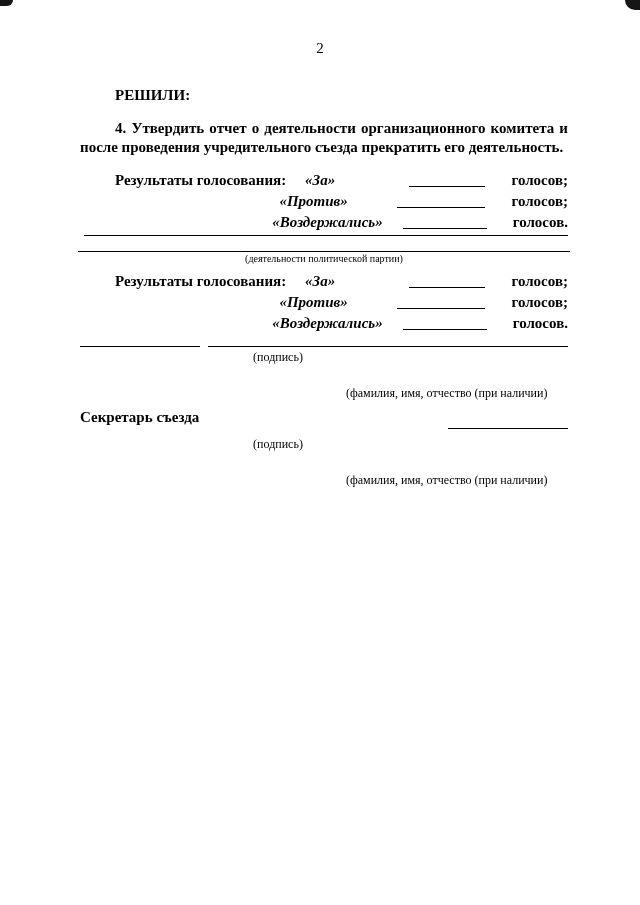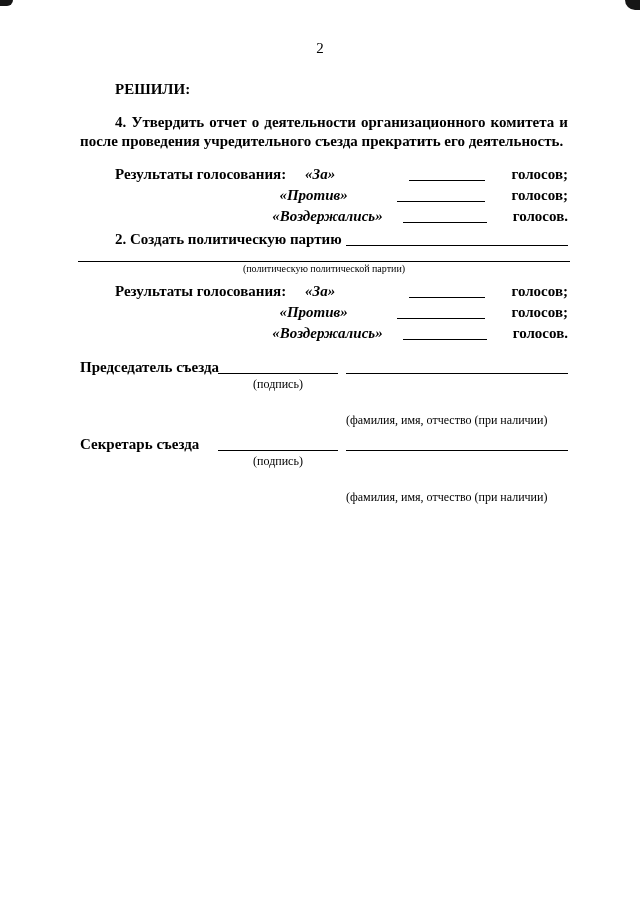--- a/index.html
+++ b/index.html
@@ -29,21 +29,21 @@
   .page-number {
     position: absolute;
     top: 40px; left: 0;
     width: 100%;
     text-align: center;
     font-size: 15px;
     font-weight: normal;
   }
   .content {
     position: absolute;
-    left: 80px; top: 80px;
+    left: 80px; top: 86px;
     width: 488px;
     font-size: 15px;
     font-weight: bold;
     line-height: 19px;
   }
   .heading {
     margin: 0 0 14px 35px;
     font-size: 15px;
     font-weight: bold;
   }
@@ -99,21 +99,21 @@
     line-height: 12px;
     margin-top: 1px;
   }
   .vote-block.second { margin-top: 6px; }
 
   .sig-section { margin-top: 12px; }
   .sig-row {
     display: flex;
     line-height: 22px;
   }
-  .sig-row.secretary { margin-top: 7px; }
+  .sig-row.secretary { margin-top: 7px; flex-direction: column; }
   .sig-label { width: 138px; white-space: nowrap; }
   .sig-line1 {
     width: 120px;
     border-bottom: 1px solid #000;
     align-self: flex-end;
     margin-bottom: 4px;
     height: 1px;
   }
   .sig-gap { width: 8px; }
   .sig-line2 {
@@ -174,26 +174,25 @@
       </div>
       <div class="vote-row">
         <span class="vote-lbl"></span>
         <span class="vote-opt">«Воздержались»</span>
         <span class="vote-line"></span>
         <span class="vote-suffix">голосов.</span>
       </div>
     </div>
 
     <div class="item2-row">
-      <span class="item2-text">2. Создать политическую партию</span>
       <span class="item2-line"></span>
     </div>
 
     <div class="party-line"></div>
-    <div class="party-caption">(политическую политической партии)</div>
+    <div class="party-caption">(деятельности политической партии)</div>
 
     <div class="vote-block second">
       <div class="vote-row">
         <span class="vote-lbl">Результаты голосования:</span>
         <span class="vote-opt">«За»</span>
         <span class="vote-line"></span>
         <span class="vote-suffix">голосов;</span>
       </div>
       <div class="vote-row">
         <span class="vote-lbl"></span>
@@ -205,21 +204,20 @@
         <span class="vote-lbl"></span>
         <span class="vote-opt">«Воздержались»</span>
         <span class="vote-line"></span>
         <span class="vote-suffix">голосов.</span>
       </div>
     </div>
 
     <div class="sig-section">
 
       <div class="sig-row chairman">
-        <span class="sig-label">Председатель съезда</span>
         <span class="sig-line1"></span>
         <span class="sig-gap"></span>
         <span class="sig-line2"></span>
       </div>
       <div class="sig-caps">
         <span class="cap1">(подпись)</span>
         <span class="cap2">(фамилия, имя, отчество (при наличии)</span>
       </div>
 
       <div class="sig-row secretary">

